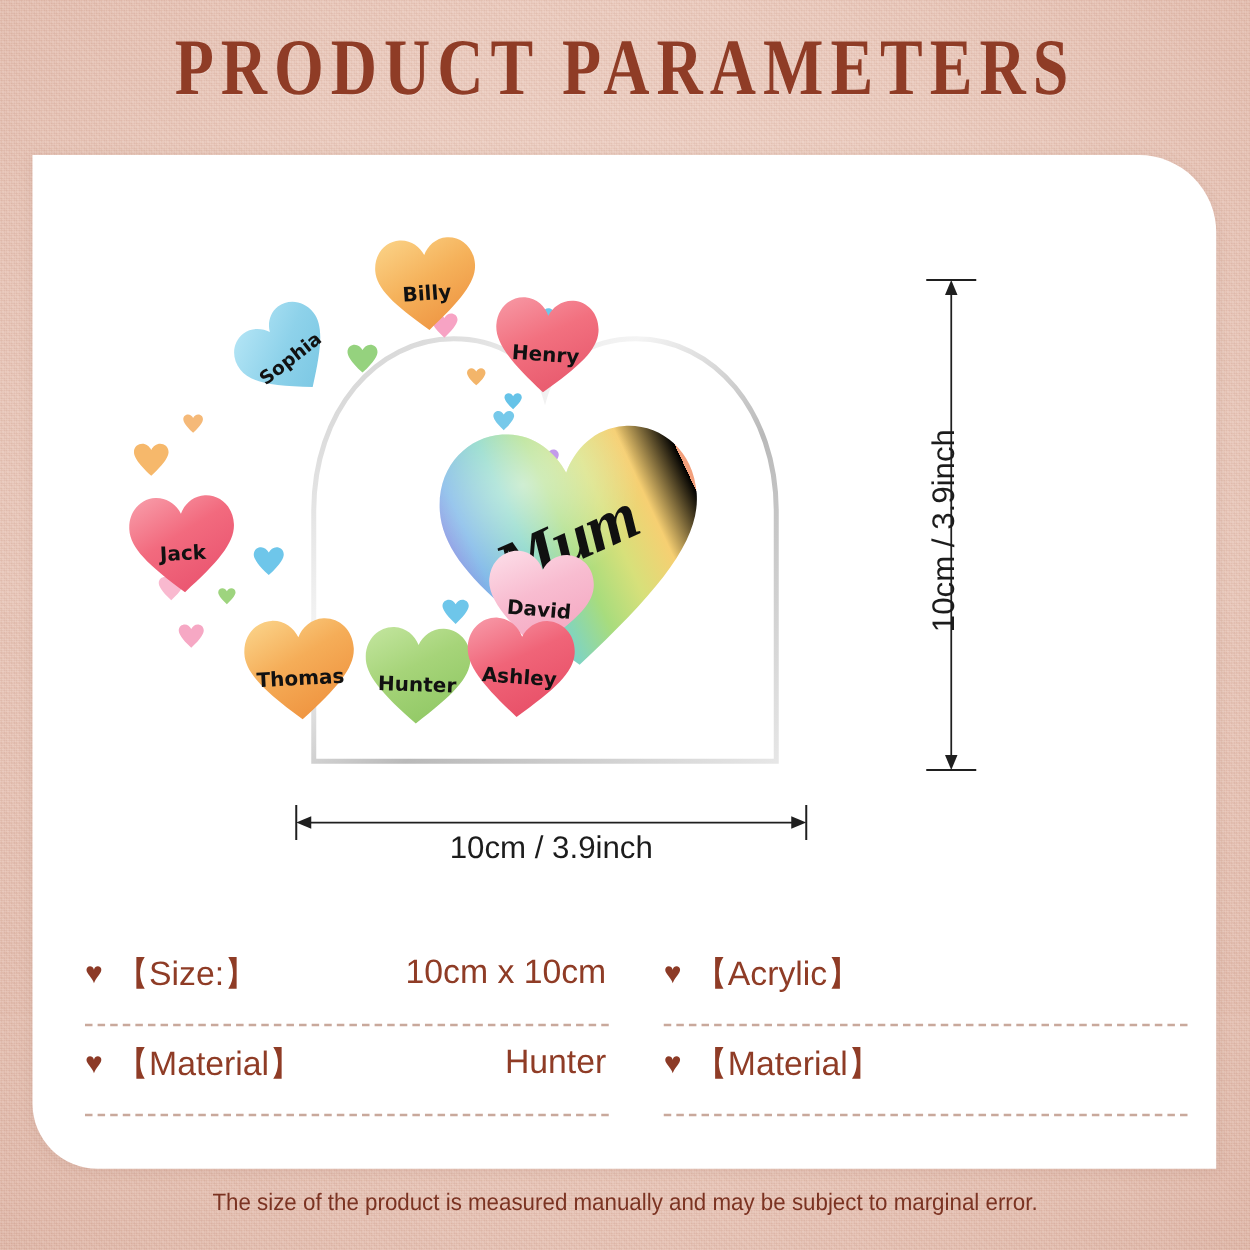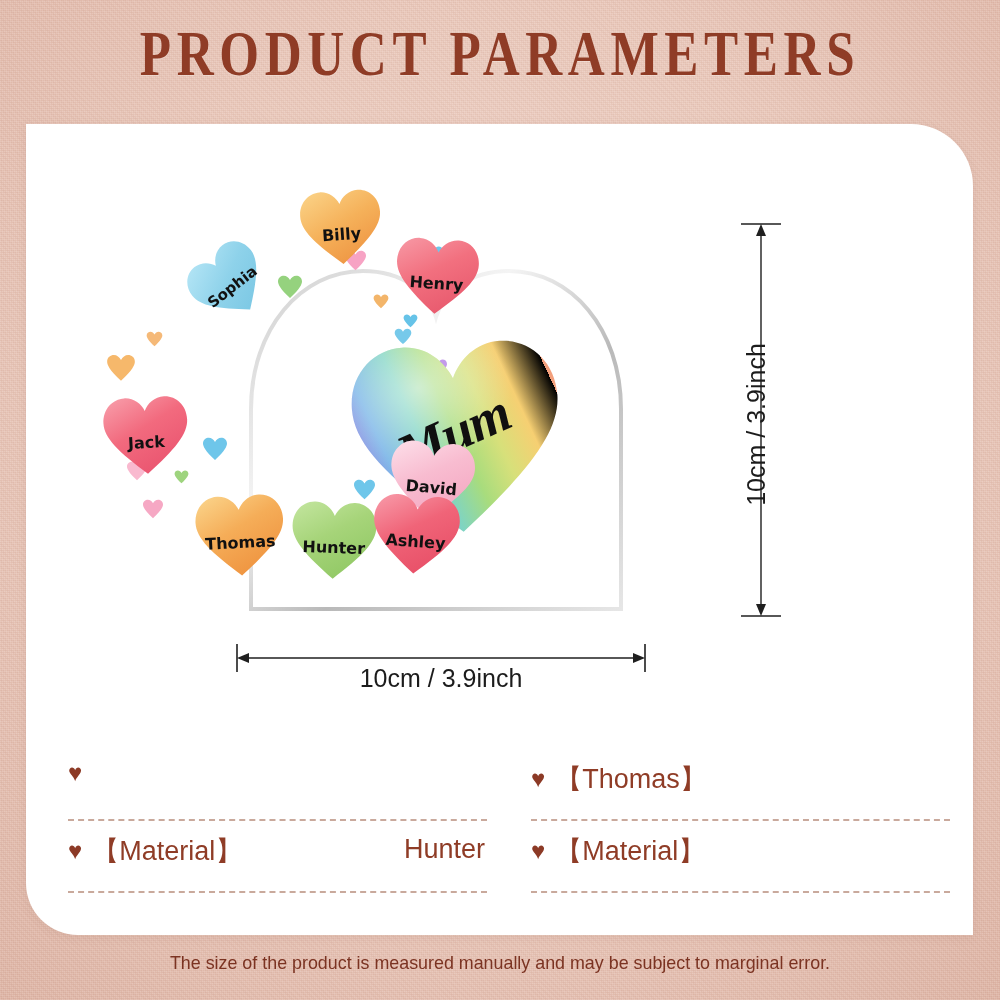--- a/index.html
+++ b/index.html
@@ -415,38 +415,40 @@
       </svg>
     </div>
     <div class="dimlabel" style="left:205px;top:540px;width:420px;text-align:center;">10cm / 3.9inch</div>
   </div>
 
   <div id="specs">
     <div class="spec-col" style="left:24px;">
       <div class="spec-row">
         <div class="spec-key">
           <span class="spec-heart">♥</span>
+          <span>【Size:】</span>
         </div>
+        <div class="spec-val">10cm x 10cm</div>
         <div class="spec-line"></div>
       </div>
       <div class="spec-row">
         <div class="spec-key">
           <span class="spec-heart">♥</span>
           <span>【Material】</span>
         </div>
         <div class="spec-val">Hunter</div>
         <div class="spec-line"></div>
       </div>
     </div>
 
     <div class="spec-col" style="left:487px;">
       <div class="spec-row">
         <div class="spec-key">
           <span class="spec-heart">♥</span>
-          <span>【Thomas】</span>
+          <span>【Acrylic】</span>
         </div>
         <div class="spec-line"></div>
       </div>
       <div class="spec-row">
         <div class="spec-key">
           <span class="spec-heart">♥</span>
           <span>【Material】</span>
         </div>
         <div class="spec-line"></div>
       </div>

